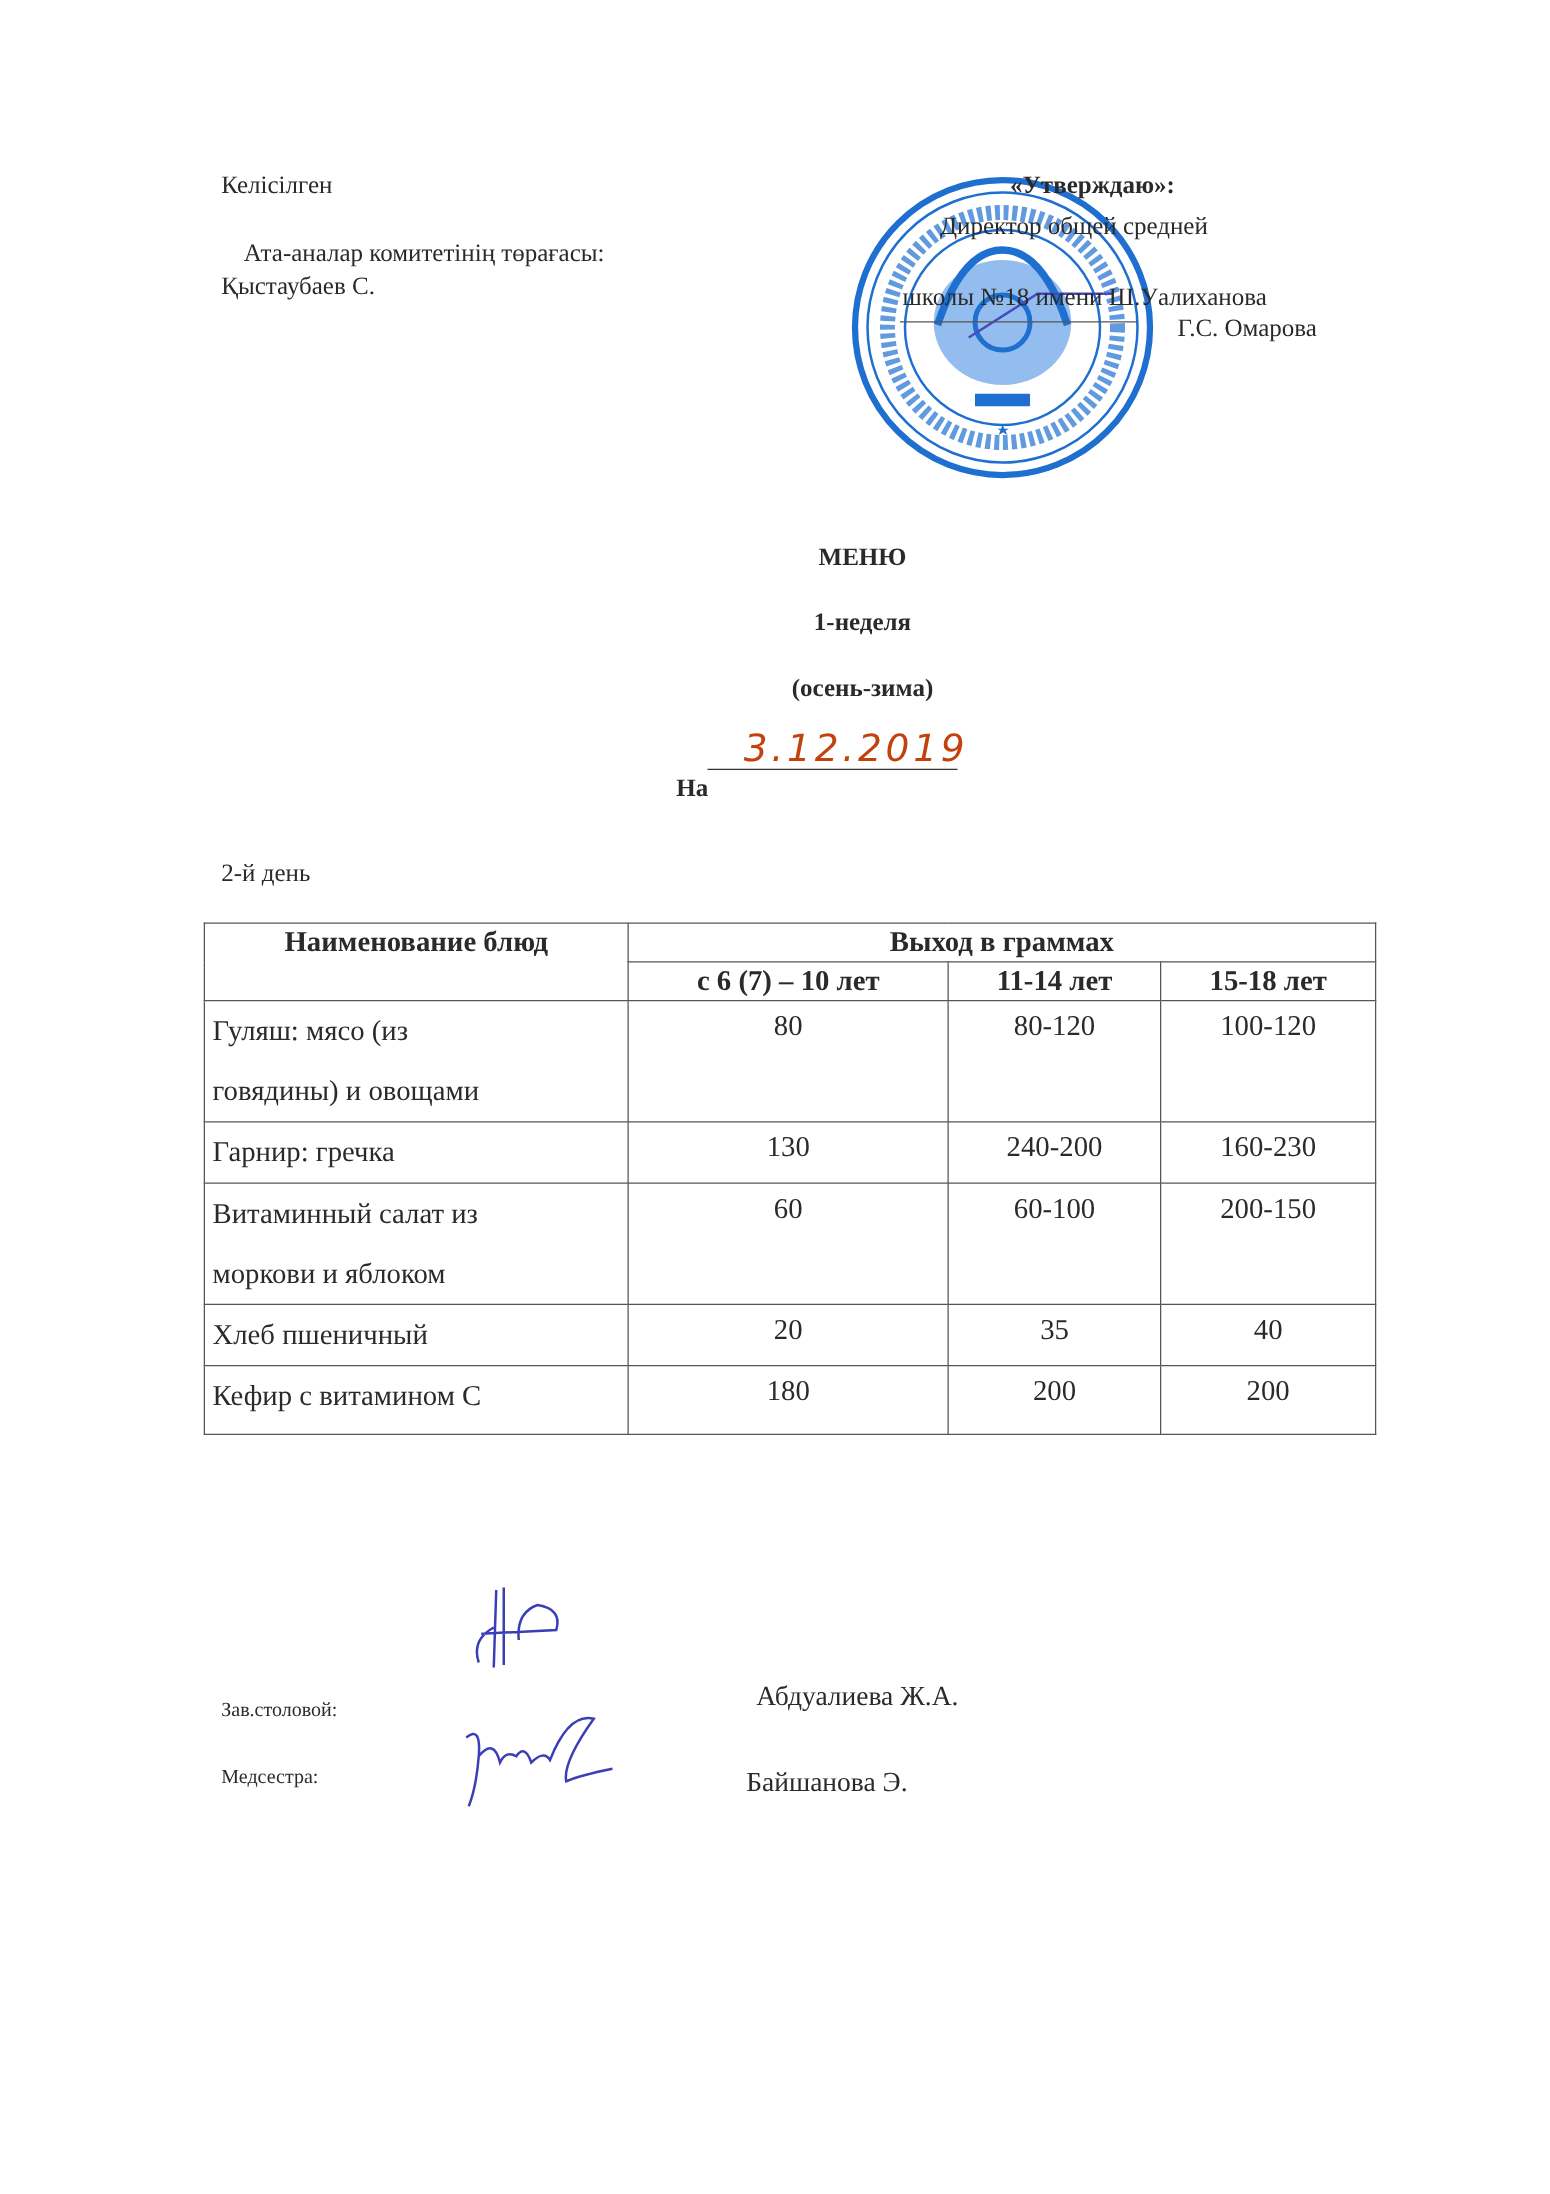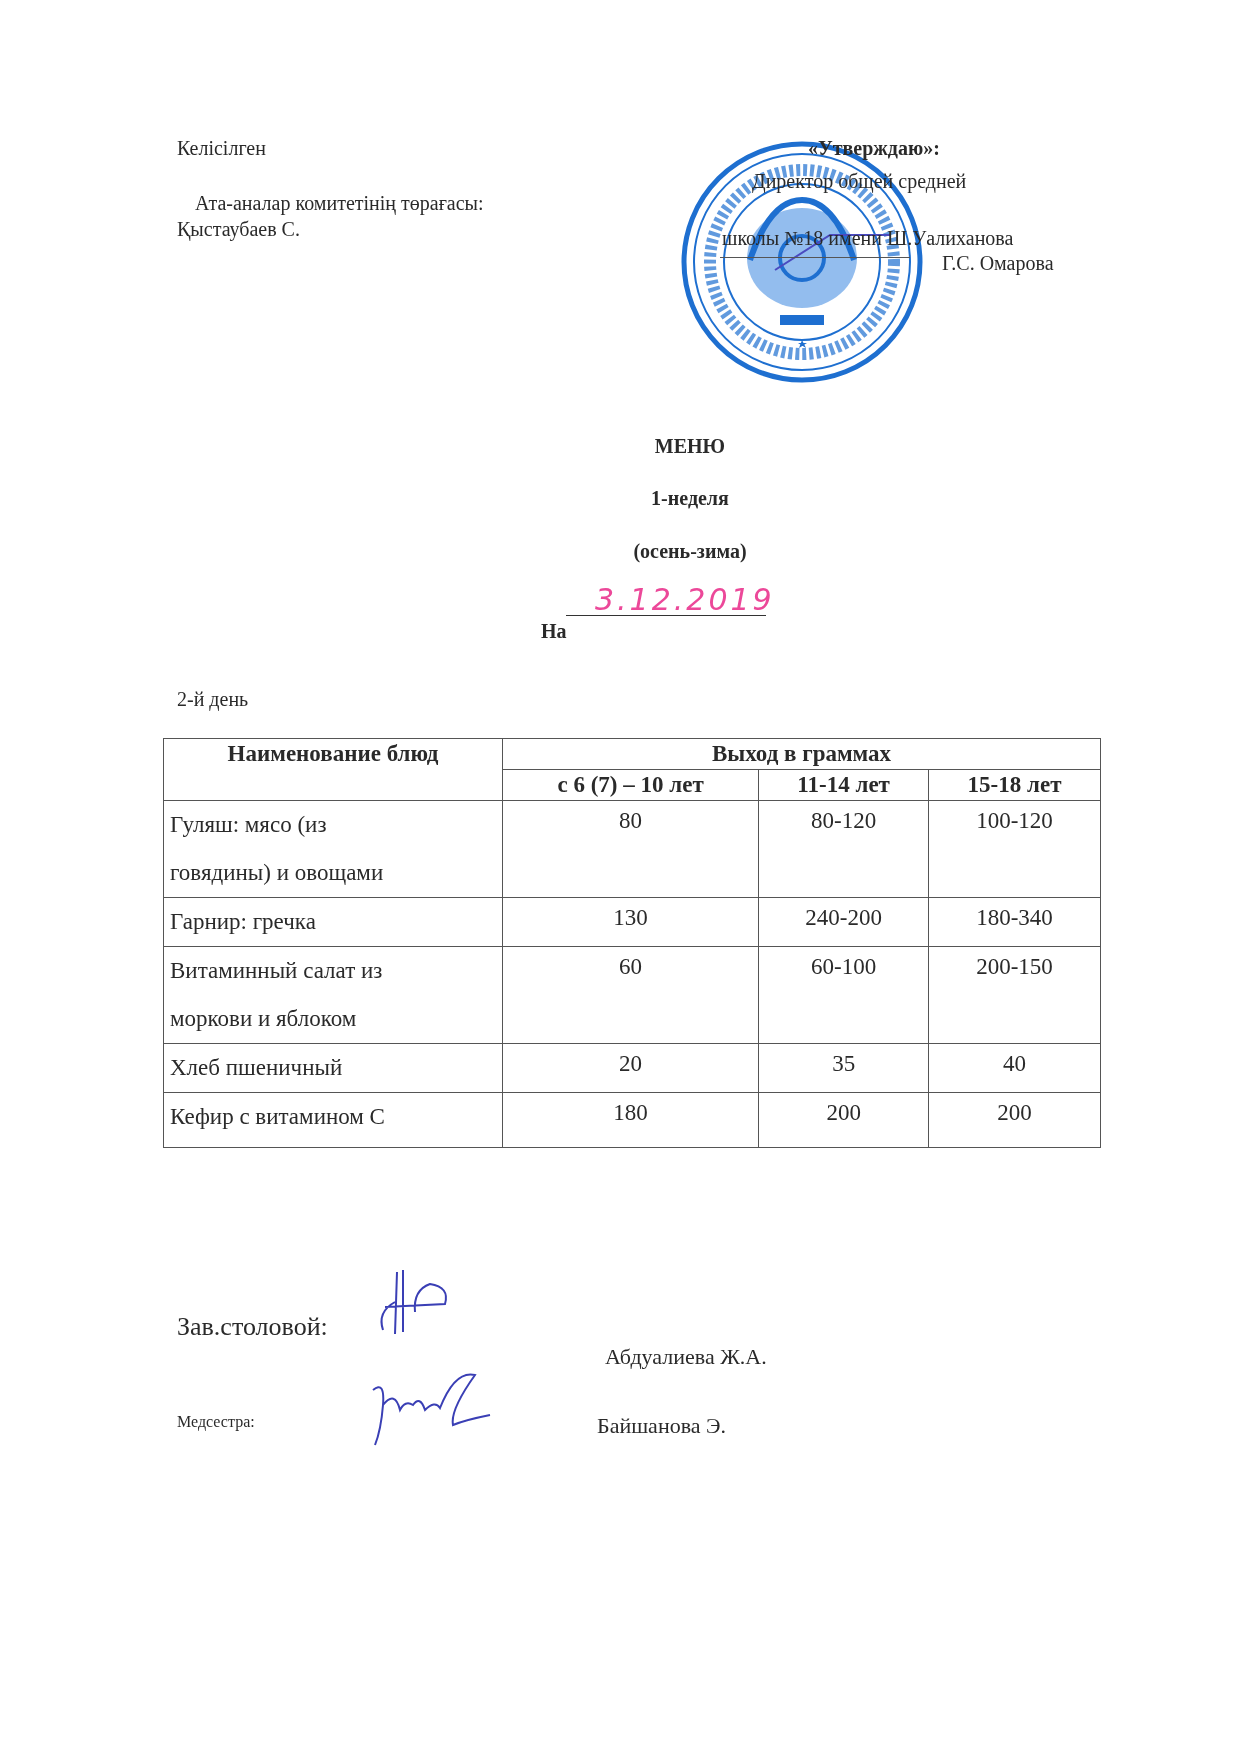--- a/index.html
+++ b/index.html
@@ -5,21 +5,21 @@
   html, body { margin:0; padding:0; }
   body { width:1240px; height:1755px; background:#ffffff; position:relative; overflow:hidden;
          font-family:"Liberation Serif", serif; color:#2a2a2a; }
   .abs { position:absolute; white-space:nowrap; }
   .t20 { font-size:20px; }
   .bold { font-weight:bold; }
   .center { text-align:center; }
 
   
   .stamp { position:absolute; left:680px; top:140px; width:245px; height:245px; }
-  .hw { color:#ec4899; font-family:"DejaVu Sans", sans-serif; font-style:italic; }
+  .hw { color:#c2410c; font-family:"DejaVu Sans", sans-serif; font-style:italic; }
 
   table.menu { position:absolute; left:163px; top:738px; width:938px; border-collapse:collapse;
                font-size:23px; }
   table.menu td, table.menu th { border:1.5px solid #555; padding:0 6px; vertical-align:top; }
   table.menu th { font-weight:bold; text-align:center; height:30px; vertical-align:middle; }
   table.menu th.name { width:326px; vertical-align:top; padding-top:2px;margin-top:42px; }
   table.menu td.val { text-align:center; }
   table.menu td.dish { line-height:48px; }
   tr.r2 td { height:96px; }
   tr.r1 td { height:47px; }
@@ -75,21 +75,21 @@
   <tr class="r2">
     <td class="dish"><span>Гуляш: мясо (из</span><br><span>говядины) и овощами</span></td>
     <td class="val">80</td>
     <td class="val">80-120</td>
     <td class="val">100-120</td>
   </tr>
   <tr class="r1">
     <td class="dish">Гарнир: гречка</td>
     <td class="val">130</td>
     <td class="val">240-200</td>
-    <td class="val">180-340</td>
+    <td class="val">160-230</td>
   </tr>
   <tr class="r2">
     <td class="dish"><span>Витаминный салат из</span><br><span>моркови и яблоком</span></td>
     <td class="val">60</td>
     <td class="val">60-100</td>
     <td class="val">200-150</td>
   </tr>
   <tr class="r1">
     <td class="dish">Хлеб пшеничный</td>
     <td class="val">20</td>
@@ -98,21 +98,21 @@
   </tr>
   <tr class="rl">
     <td class="dish">Кефир с витамином С</td>
     <td class="val">180</td>
     <td class="val">200</td>
     <td class="val">200</td>
   </tr>
 </tbody>
   </table>
 
-<div class="abs t20" style="left:177px; top:1312px; font-size:26px;">Зав.столовой:</div>
+<div class="abs t20" style="left:177px; top:1360px; font-size:16px;">Зав.столовой:</div>
 <svg class="abs" style="left:375px; top:1262px;" width="80" height="80" viewBox="0 0 80 80">
   <path d="M8 68 Q2 50 20 40 M22 10 L20 72 M28 8 L28 70 M10 45 L70 42 Q75 25 55 22 Q38 28 40 50" fill="none" stroke="#3a3fb5" stroke-width="2"></path>
 </svg>
 <div class="abs t20" style="left:605px; top:1312px; font-size:22px;margin-top:32px;">Абдуалиева Ж.А.</div>
 
 <div class="abs t20" style="left:177px; top:1413px; font-size:16px;">Медсестра:</div>
 <svg class="abs" style="left:365px; top:1370px;" width="130" height="80" viewBox="0 0 130 80">
   <path d="M8 20 Q20 10 18 35 Q16 60 10 75 M18 35 Q30 20 35 40 Q40 30 48 35 Q55 25 60 40 Q70 30 75 38 Q90 0 110 5 Q85 40 88 55 Q100 50 125 45" fill="none" stroke="#3a3fb5" stroke-width="2"></path>
 </svg>
 <div class="abs t20" style="left:597px; top:1413px; font-size:22px;">Байшанова Э.</div>

